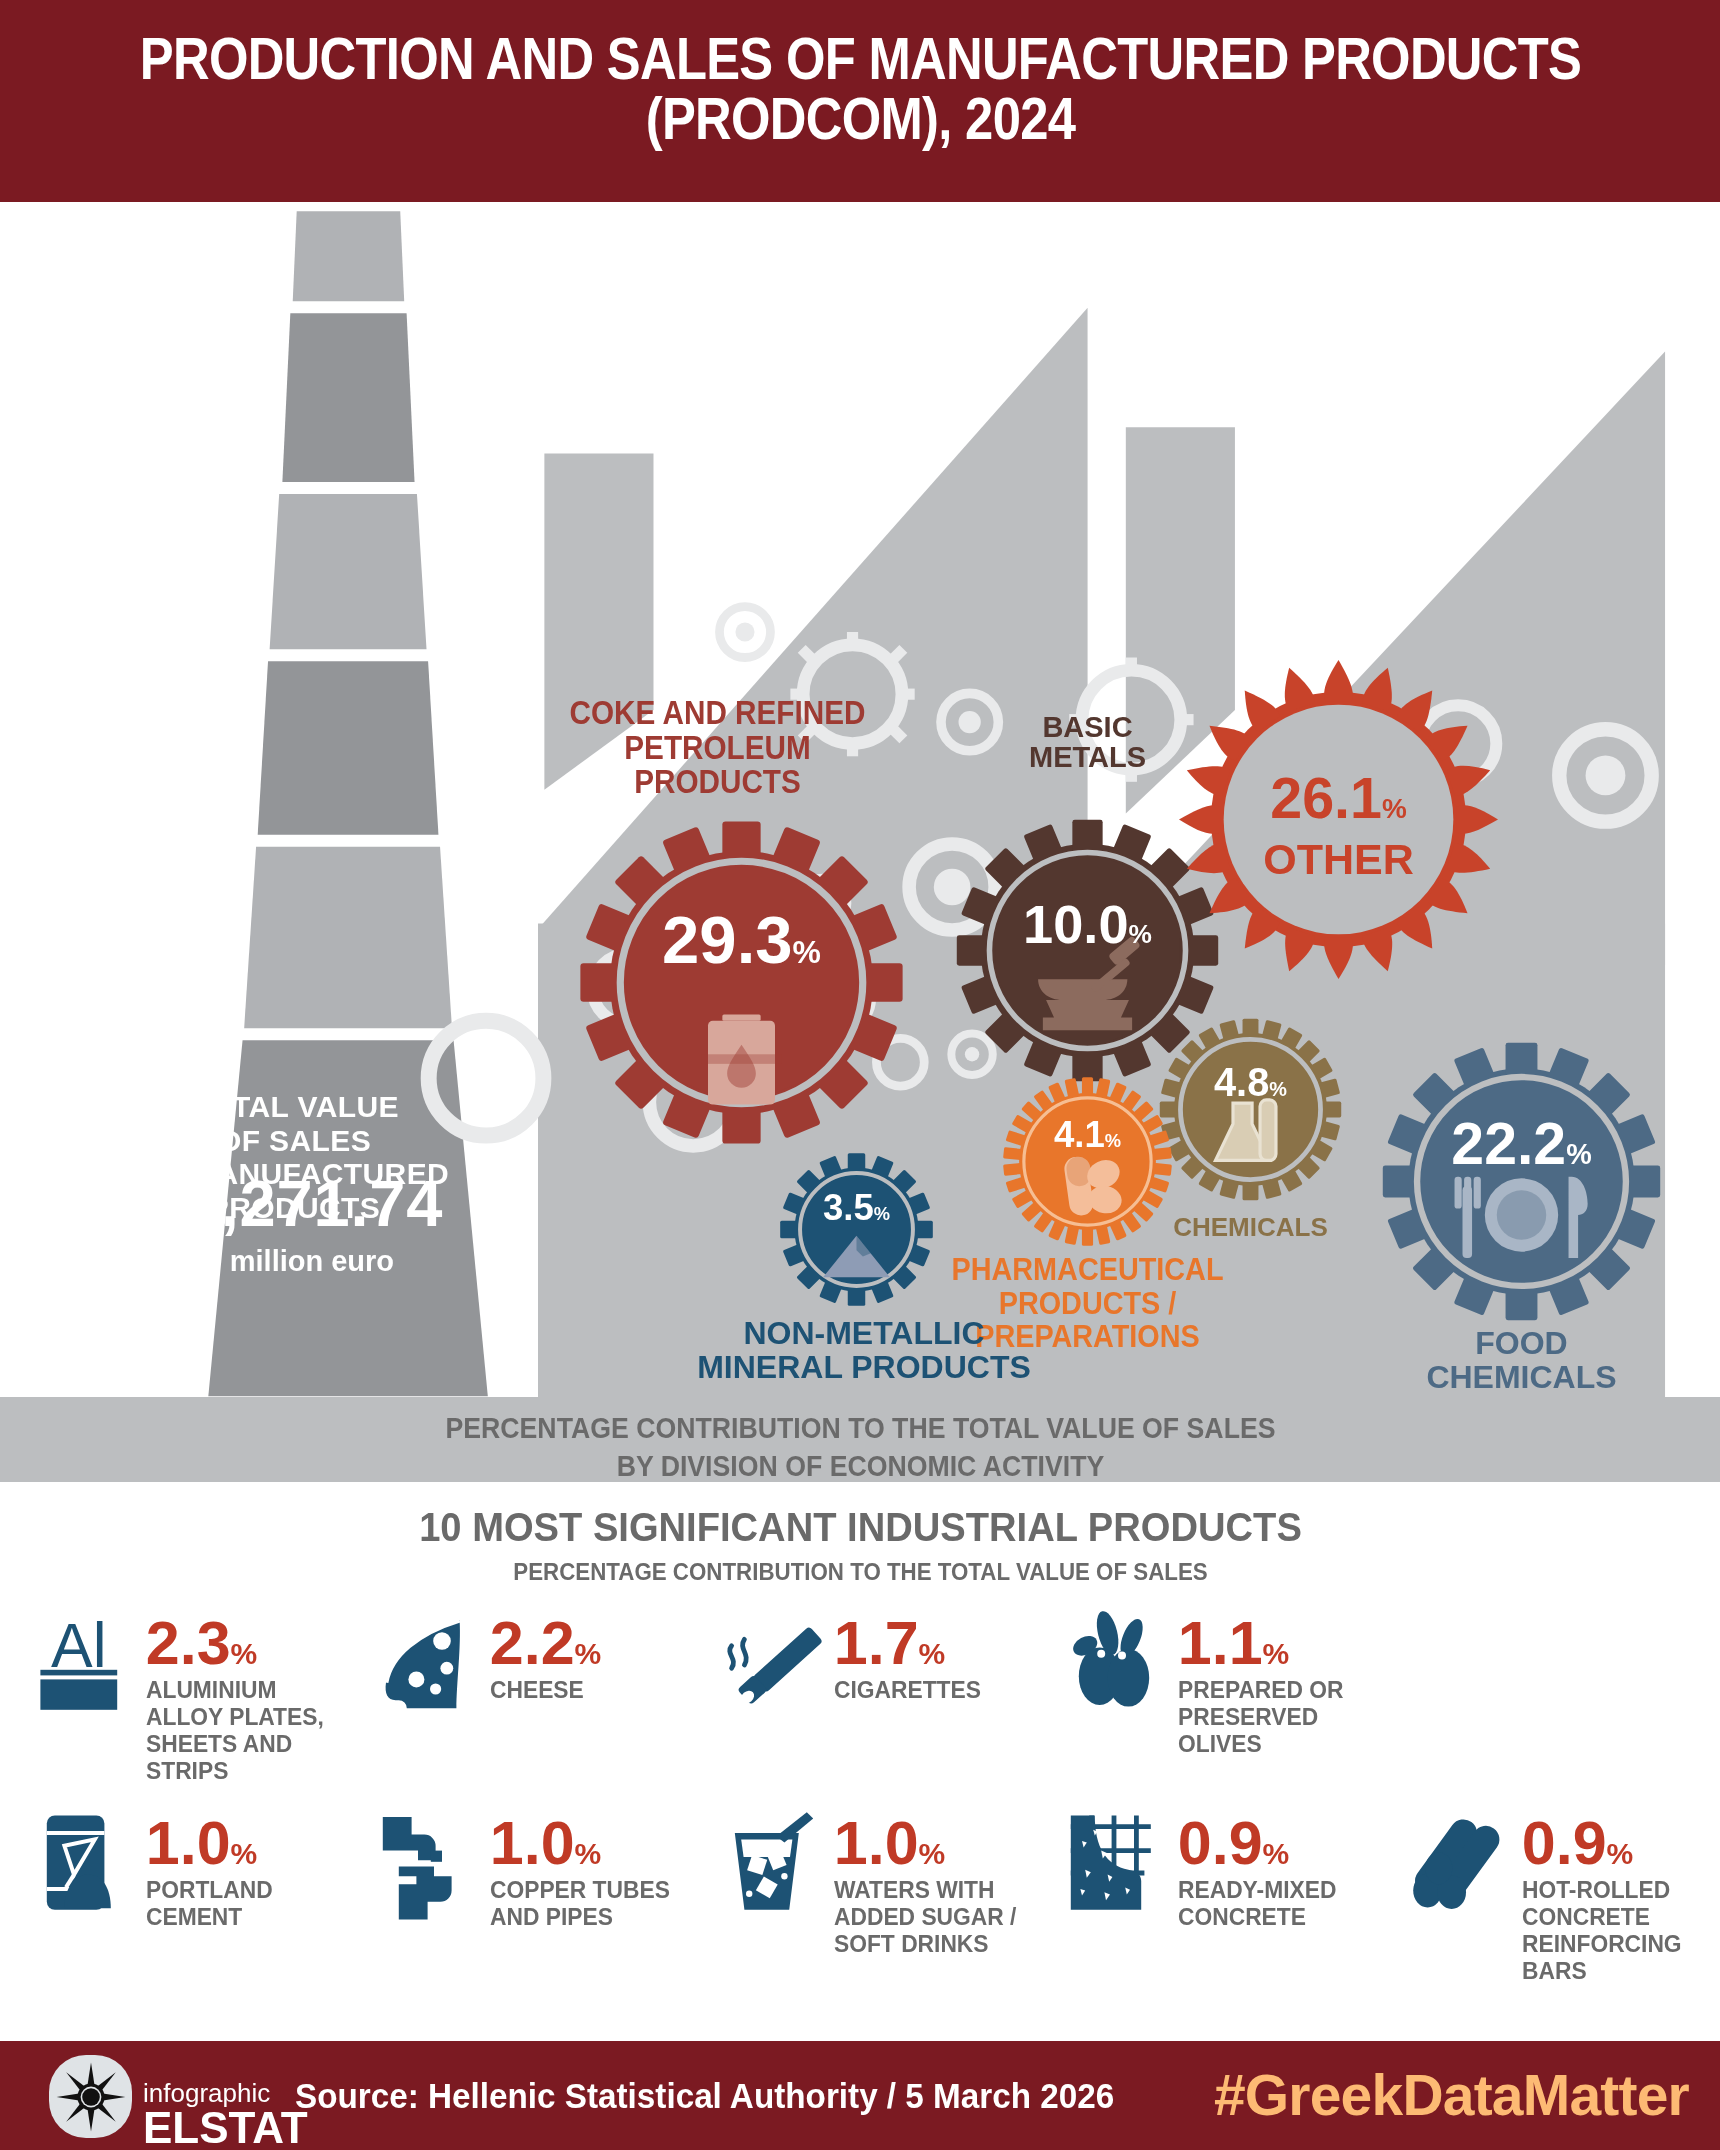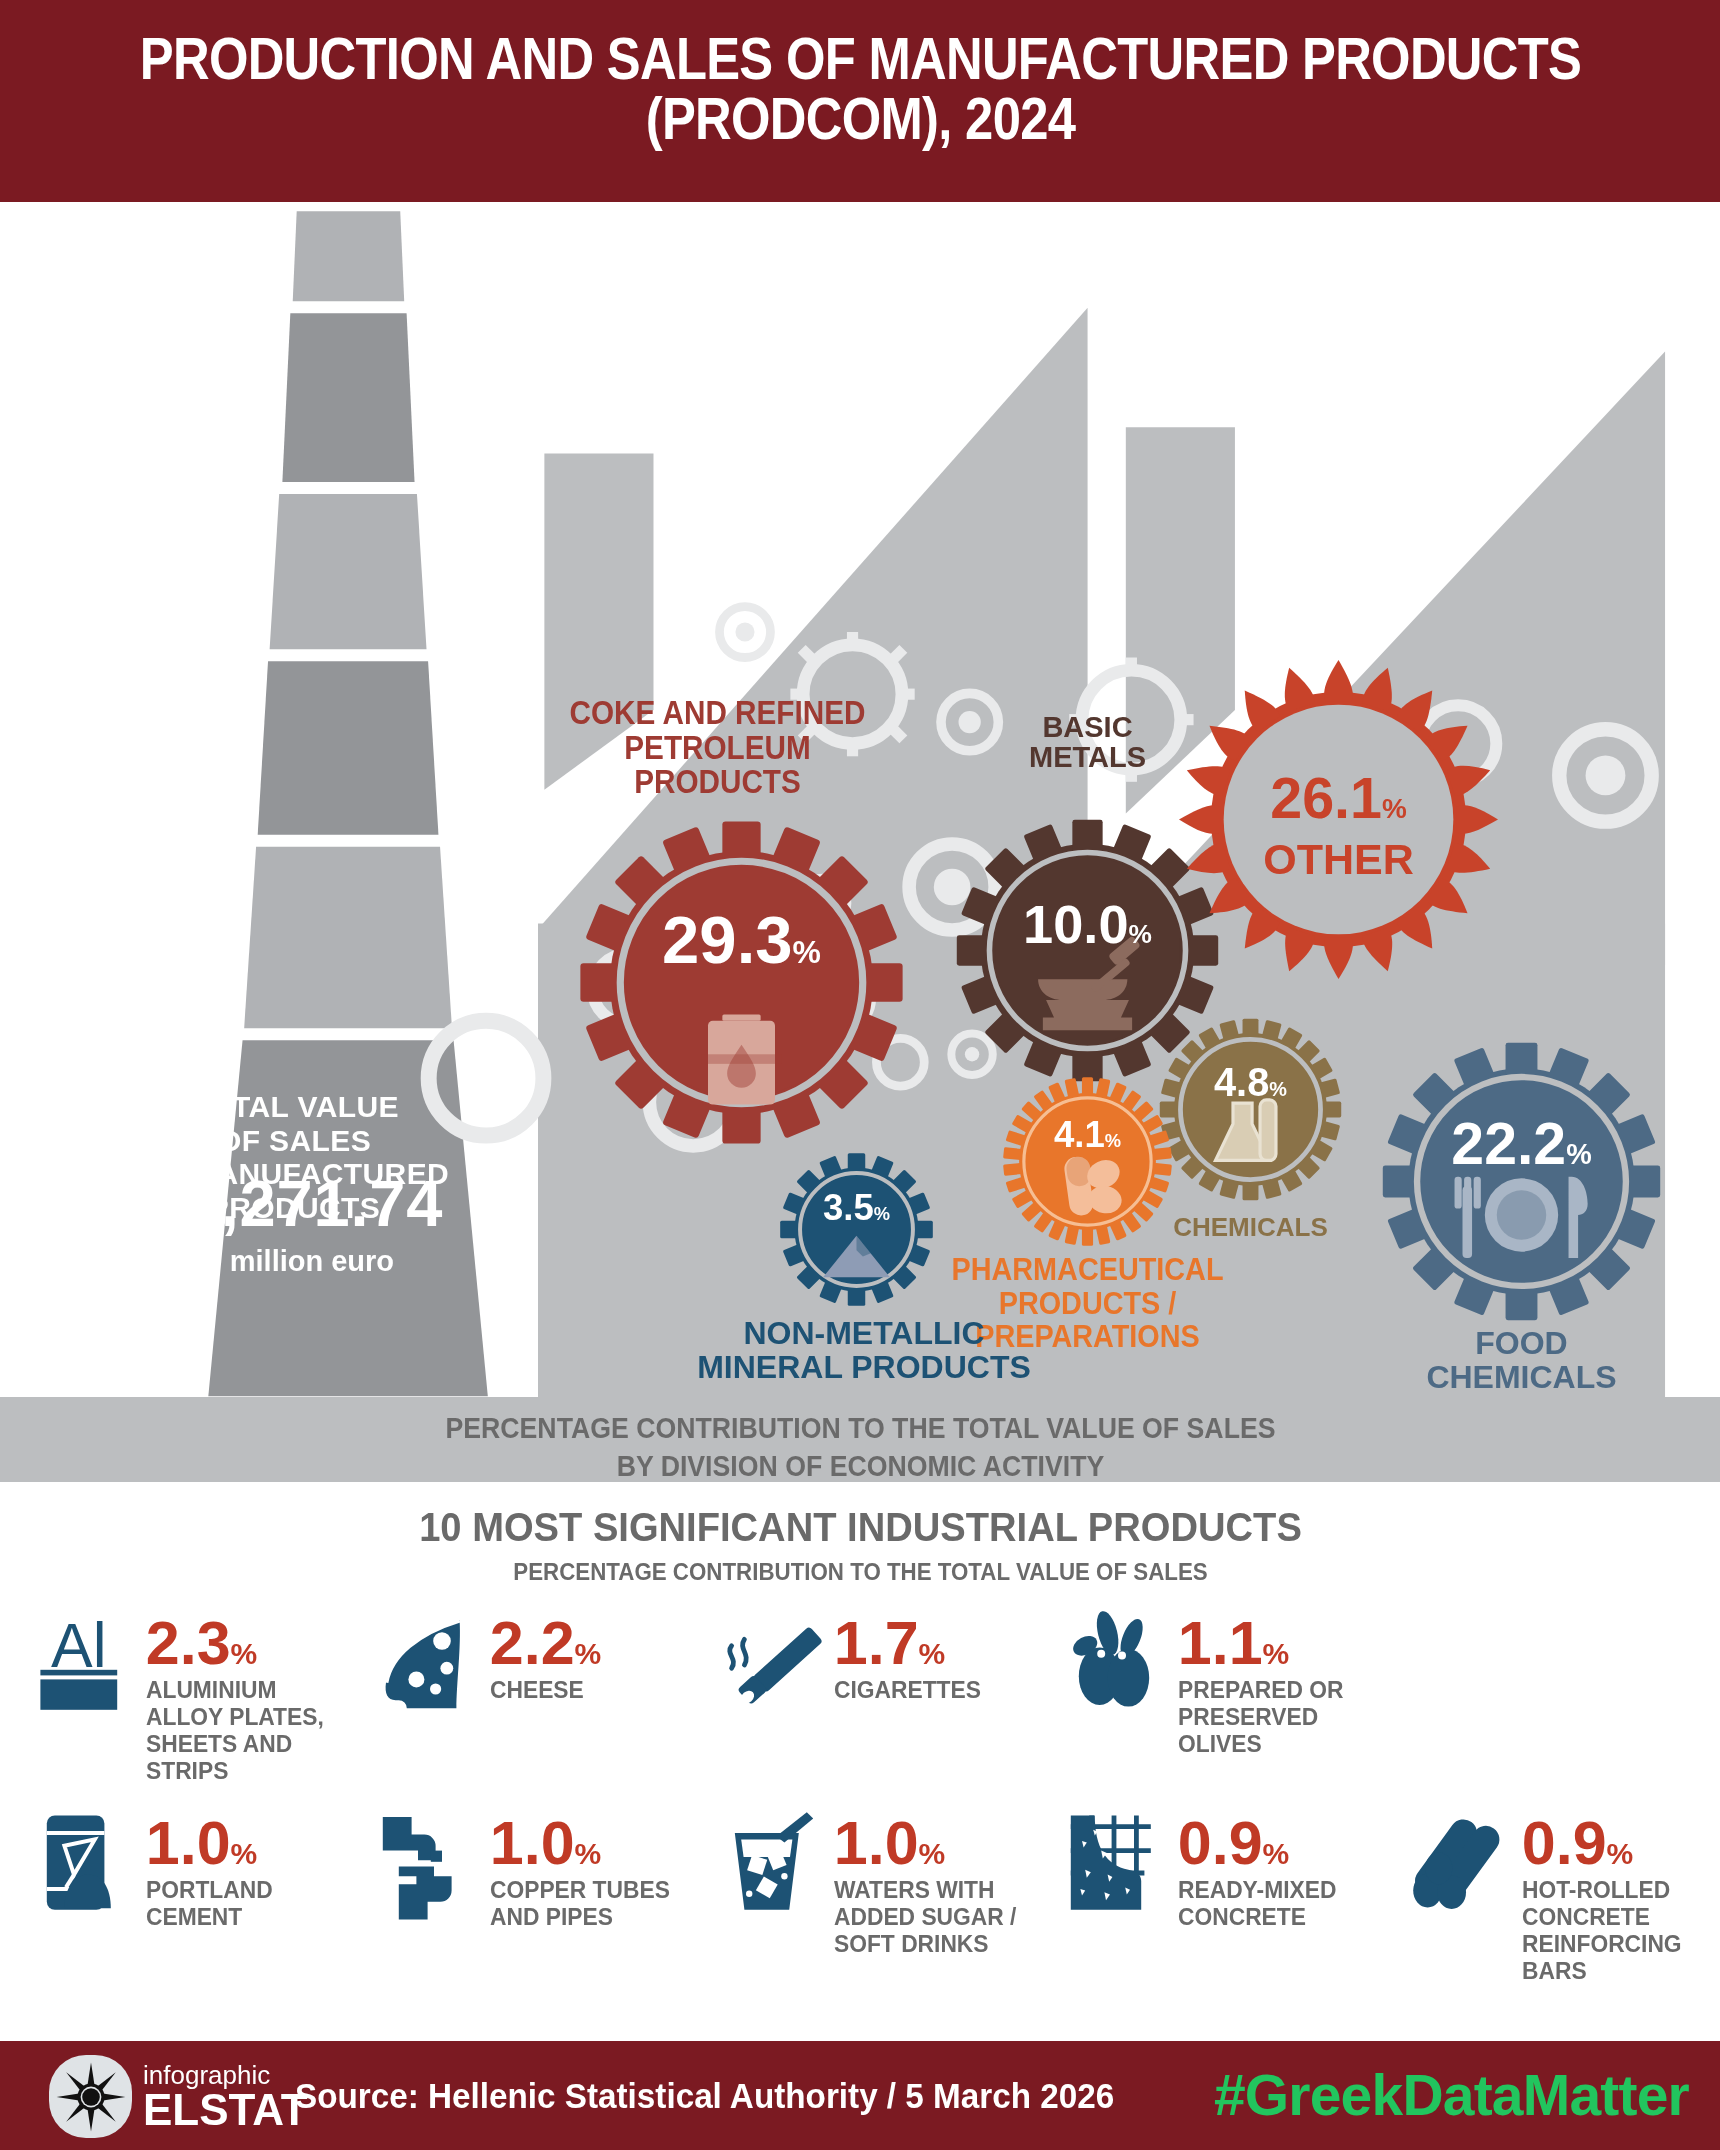--- a/index.html
+++ b/index.html
@@ -111,30 +111,30 @@
   }
   .logo-box {
     position:absolute; left:49px; top:14.3px; width:83px; height:83px;
     background:#dfe3e6; border-radius:37px;
     display:flex; align-items:center; justify-content:center;
   }
   .logo-word {
     position:absolute; left:143px; top:21px; color:#ffffff;
     font-family:"Liberation Sans Narrow","Liberation Sans",sans-serif;
   }
-  .logo-word .l1 { font-size:26px; font-weight:normal; line-height:1; display:block; }
+  .logo-word .l1 { font-size:26px; font-weight:normal; line-height:1; display:block;margin-top:18px; }
   .logo-word .l2 { font-size:44px; font-weight:bold; line-height:1.02; display:block; }
   .source {
     position:absolute; left:295px; top:35px; color:#ffffff;
     font-weight:bold; font-size:35px;
     font-family:"Liberation Sans Narrow","Liberation Sans",sans-serif;
     transform:scaleX(0.95); transform-origin:left top;
   }
   .hashtag {
-    position:absolute; right:32px; top:21px; color:#22c55e;
+    position:absolute; right:32px; top:21px; color:#fdba74;
     font-weight:bold; font-size:57px;
     font-family:"Liberation Sans Narrow","Liberation Sans",sans-serif;
     letter-spacing:-0.8px;
   }
   svg { display:block; overflow:visible; }
 </style>
 </head>
 <body>
 
 <div class="header">

